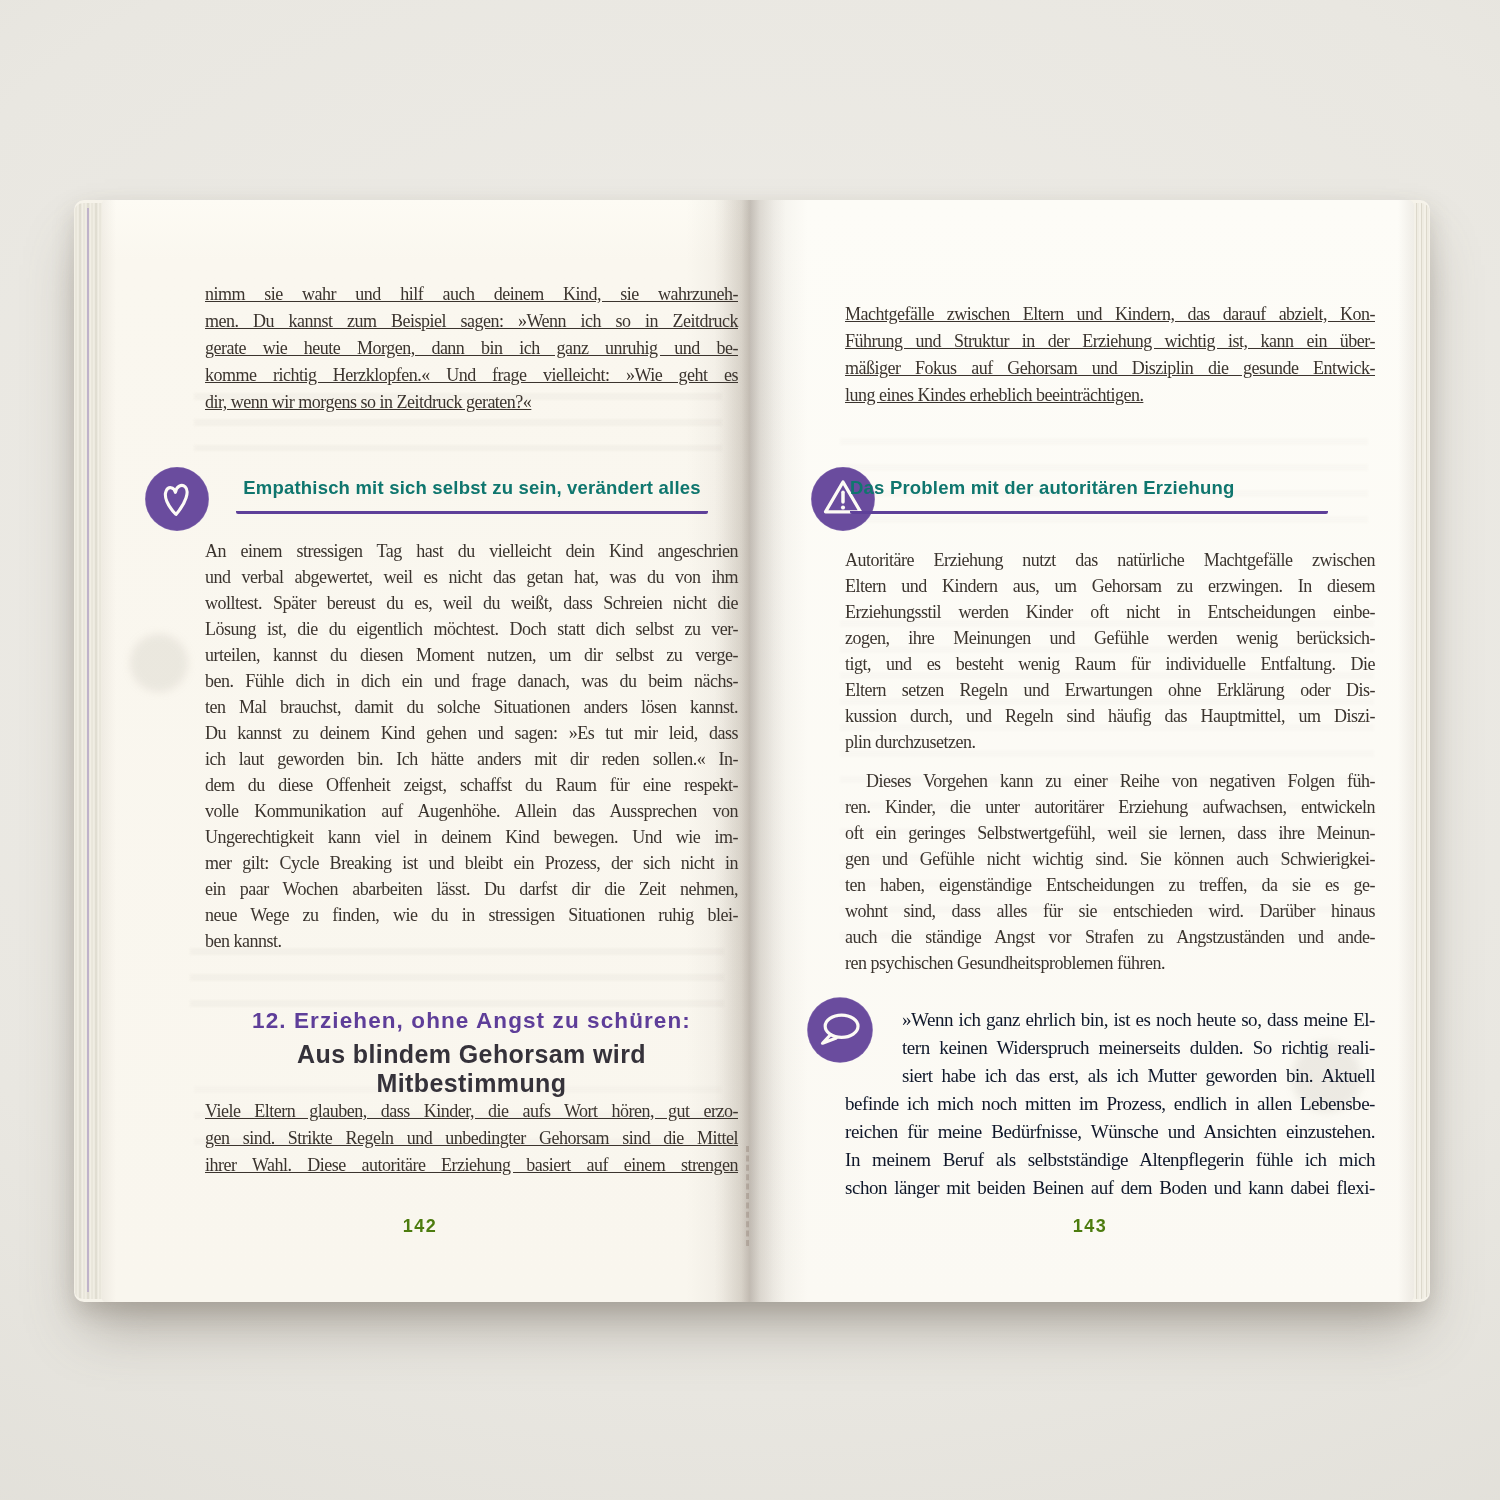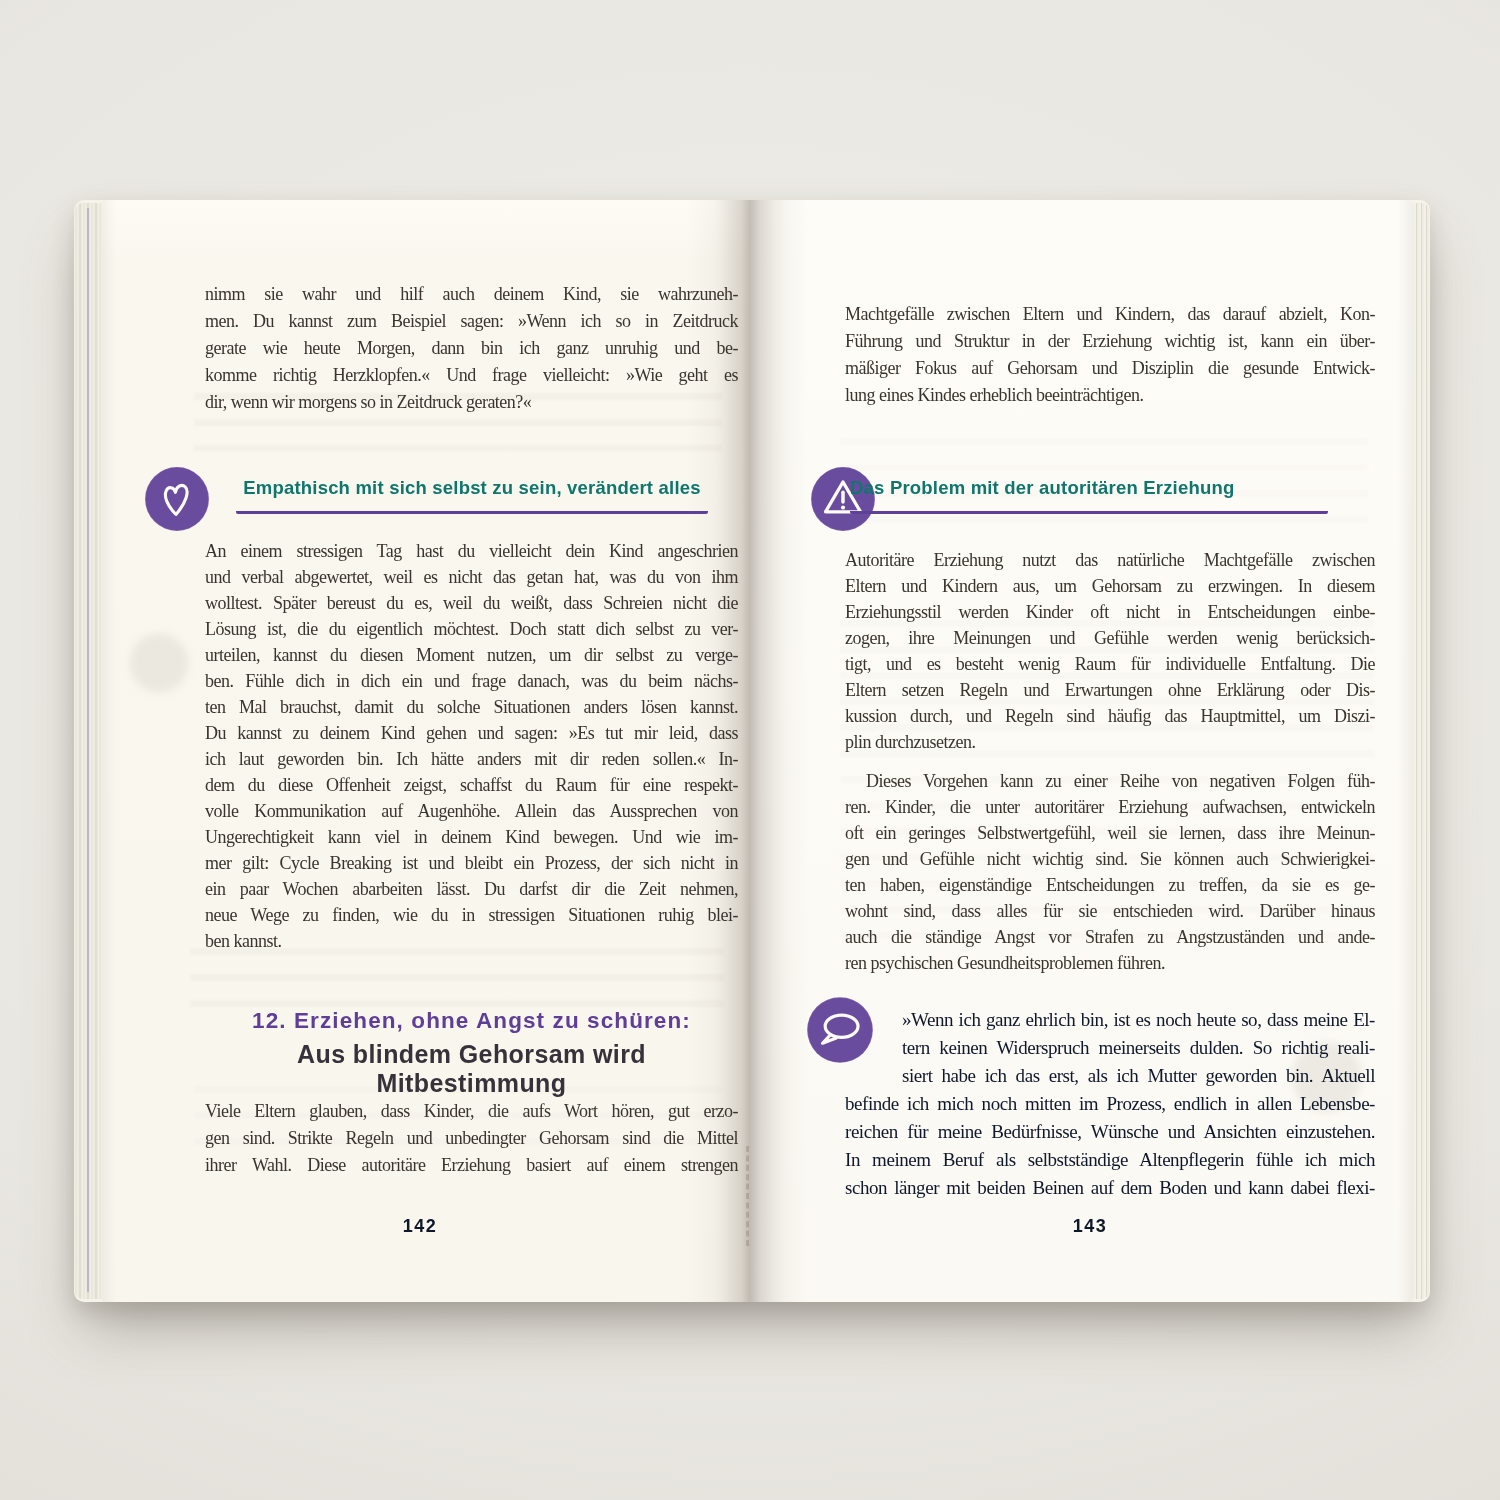--- a/index.html
+++ b/index.html
@@ -40,21 +40,21 @@
   .gutter{
     position:absolute;left:640px;top:0;width:72px;height:1102px;pointer-events:none;
     background:linear-gradient(90deg, rgba(90,75,60,0) 0%, rgba(90,75,60,0.10) 38%, rgba(70,55,45,0.20) 50%, rgba(90,75,60,0.09) 64%, rgba(90,75,60,0) 100%);
   }
   .stitch{position:absolute;left:672px;top:946px;height:100px;width:0;border-left:3px dashed rgba(125,105,92,0.30);}
 
   
   .abs{position:absolute;}
   .body-lines{color:#3b342e;font-size:18px;letter-spacing:-0.5px;}
   .body-lines .tl{white-space:nowrap;text-align:justify;text-align-last:justify;height:26px;line-height:26px;}
-  .lh27 .tl{height:27px;line-height:27px;}
+  .lh27 .tl{height:27px;line-height:27px;text-decoration:underline;}
   .body-lines .tl.last{text-align-last:left;}
   .indent-first .tl:first-child{text-indent:21px;}
   .quote-lines{color:#0f172a;font-size:19px;letter-spacing:-0.45px;}
   .quote-lines .tl{white-space:nowrap;text-align:justify;text-align-last:justify;height:28px;line-height:28px;}
   .quote-lines .tl:nth-child(-n+3){padding-left:57px;}
 
   .sec-header{
     font-family:"Liberation Sans", sans-serif;font-weight:bold;font-size:18.5px;color:#0f766e;
     letter-spacing:0.2px;line-height:24px;padding-bottom:11px;
     border-bottom:3.5px solid #5e4099;border-radius:2px;
@@ -65,21 +65,21 @@
 
   .chapter-kicker{
     font-family:"Liberation Sans", sans-serif;font-weight:bold;font-size:22.5px;color:#5e3e99;
     letter-spacing:1.1px;text-align:center;
   }
   .chapter-title{
     font-family:"Liberation Sans", sans-serif;font-weight:bold;font-size:25px;color:#35323a;
     letter-spacing:0.4px;text-align:center;
   }
   .page-num{
-    font-family:"Liberation Sans", sans-serif;font-weight:bold;font-size:18px;color:#0f172a;
+    font-family:"Liberation Sans", sans-serif;font-weight:bold;font-size:18px;color:#4d7c0f;
     letter-spacing:1.5px;text-align:center;
   }
 
   
   .ghost{
     position:absolute;pointer-events:none;filter:blur(1.5px);opacity:0.55;
     background:repeating-linear-gradient(180deg, rgba(128,118,106,0.09) 0 7px, rgba(128,118,106,0) 7px 26px);
   }
   .ghost.faint{opacity:0.3;}
   .blob{position:absolute;border-radius:50%;pointer-events:none;filter:blur(4px);background:rgba(150,140,128,0.14);}

